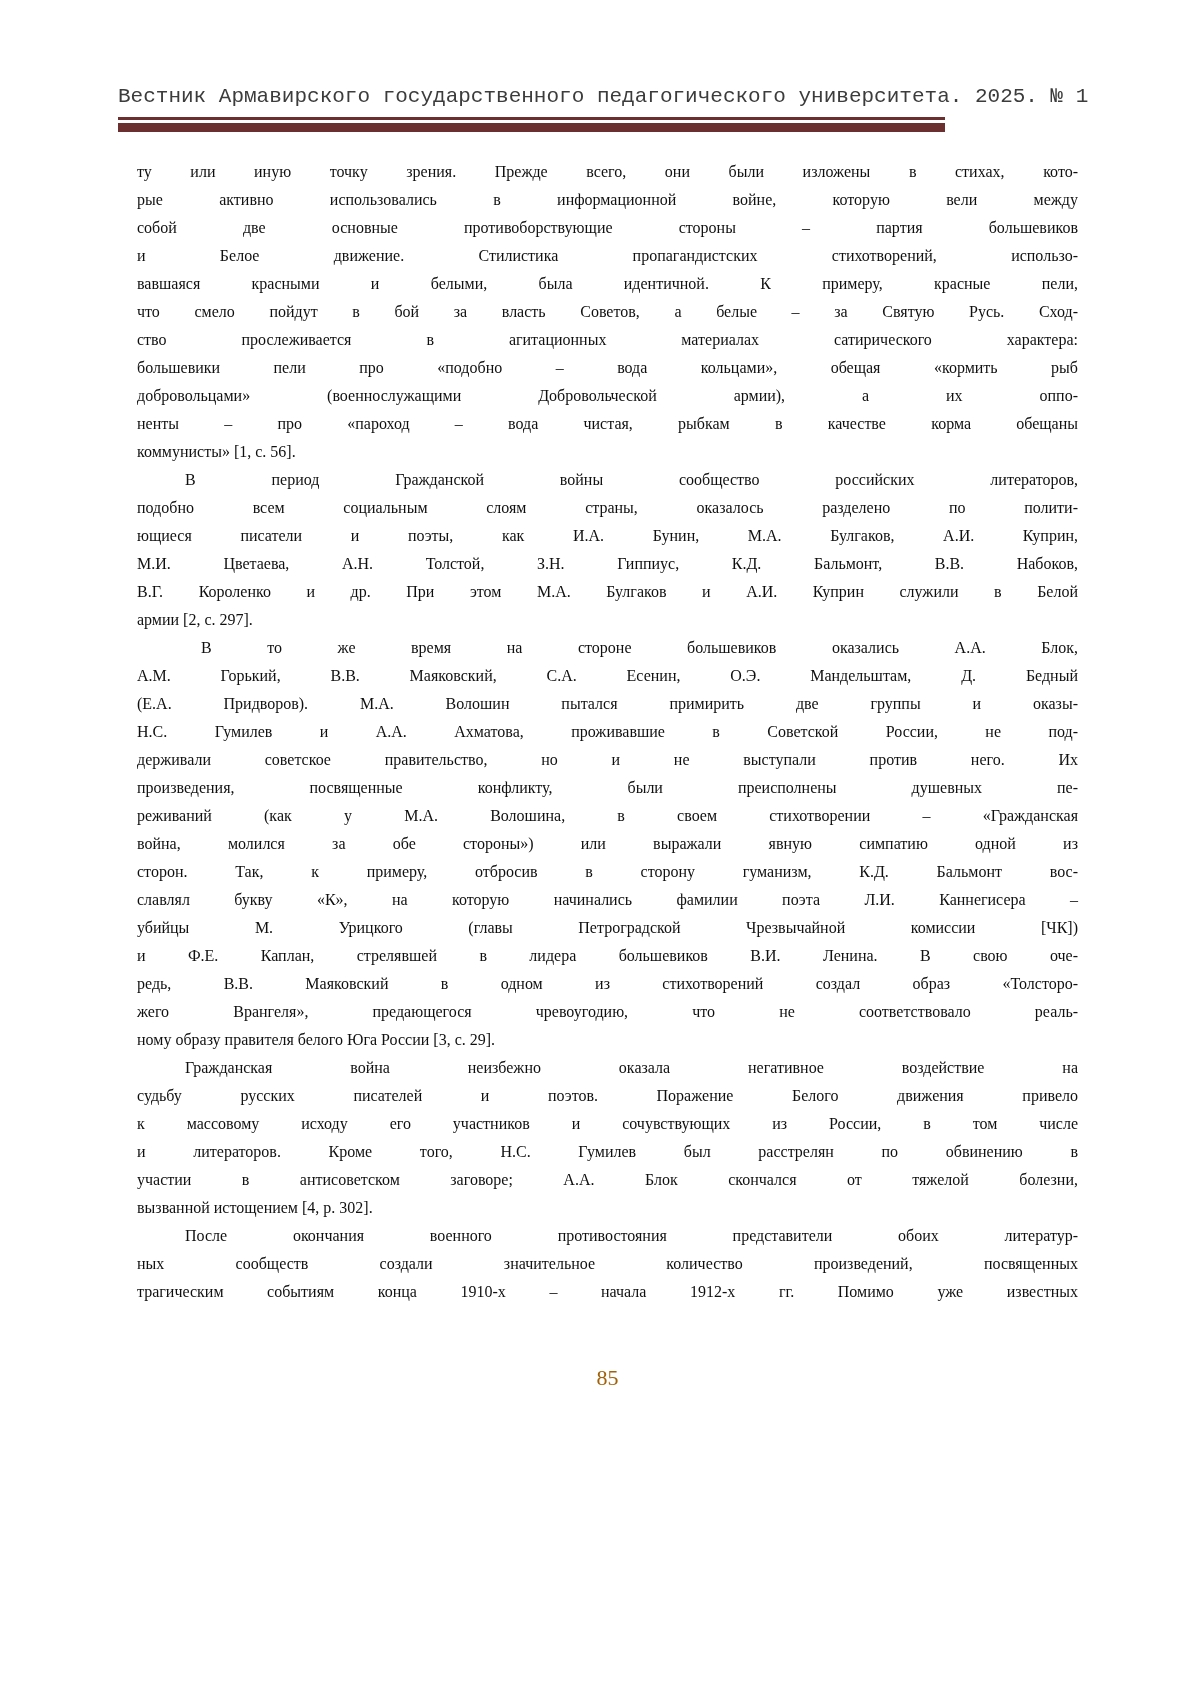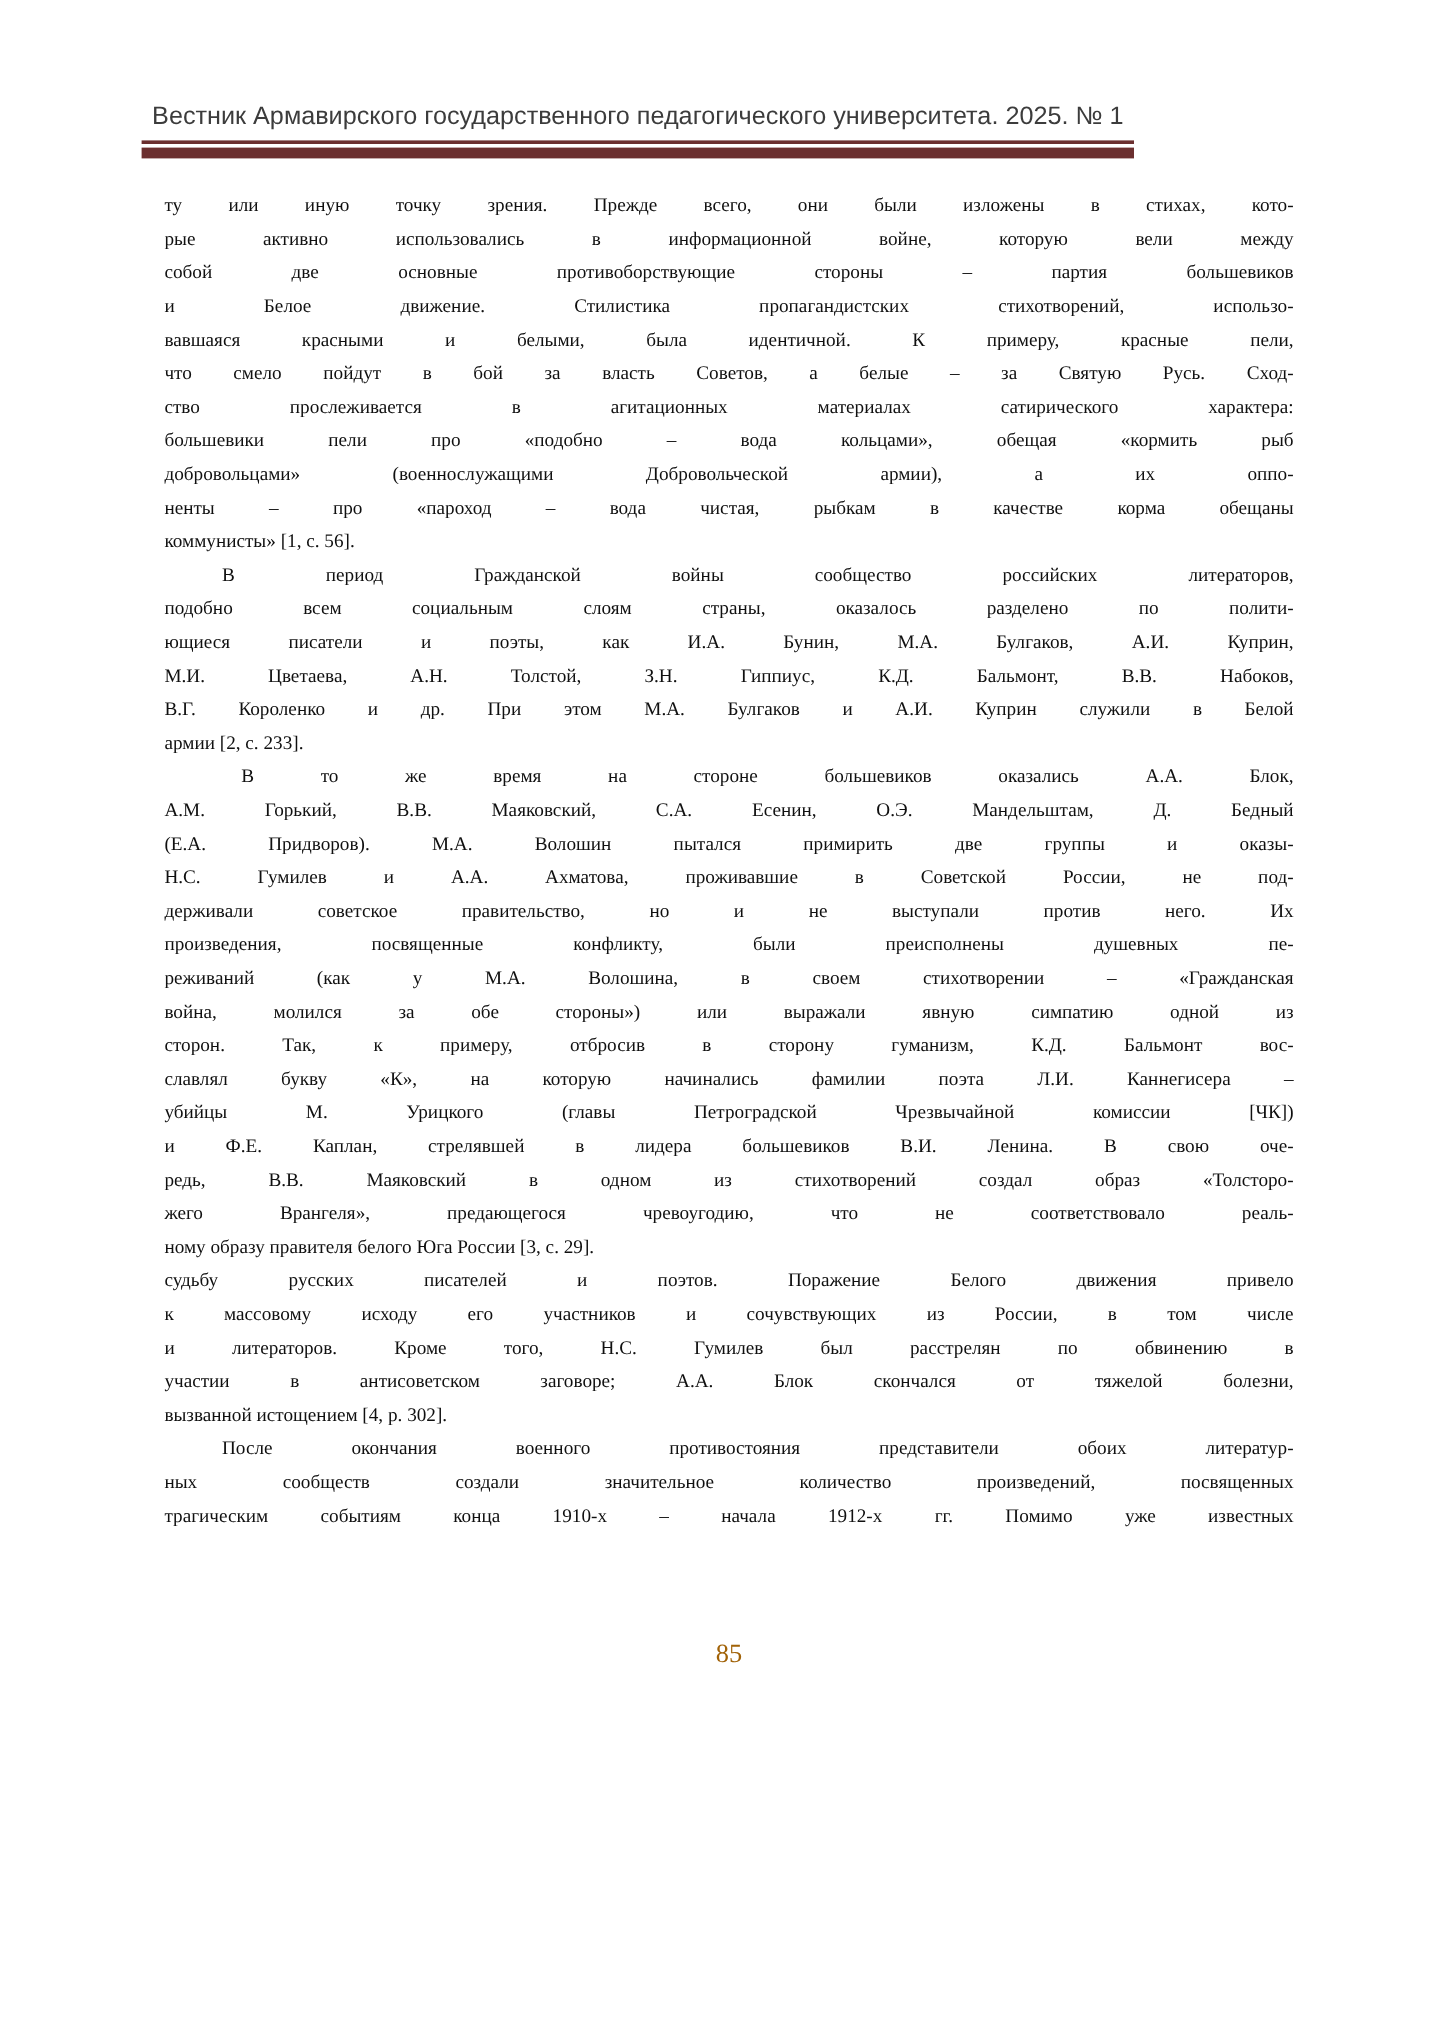--- a/index.html
+++ b/index.html
@@ -11,21 +11,21 @@
     overflow: hidden;
     font-family: "Liberation Serif", serif;
   }
   
   .running-head {
     position: absolute;
     left: 118px;
     top: 84px;
     width: 827px;
     text-align: center;
-    font-family: Liberation Sans, sans-serif;
+    font-family: Liberation Mono, monospace;
     font-size: 21px;
     line-height: 26px;
     color: #3c3c3c;
     white-space: nowrap;
   }
   .header-rule {
     position: absolute;
     left: 118px;
     top: 117px;
     width: 827px;
@@ -95,21 +95,21 @@
       <div class="line">ненты – про «пароход – вода чистая, рыбкам в качестве корма обещаны</div>
       <div class="line last">коммунисты» [1, с. 56].</div>
     </div>
 
     <div class="para">
       <div class="line ind">В период Гражданской войны сообщество российских литераторов,</div>
       <div class="line">подобно всем социальным слоям страны, оказалось разделено по полити-</div>
       <div class="line">ющиеся писатели и поэты, как И.А. Бунин, М.А. Булгаков, А.И. Куприн,</div>
       <div class="line">М.И. Цветаева, А.Н. Толстой, З.Н. Гиппиус, К.Д. Бальмонт, В.В. Набоков,</div>
       <div class="line">В.Г. Короленко и др. При этом М.А. Булгаков и А.И. Куприн служили в Белой</div>
-      <div class="line last">армии [2, с. 233].</div>
+      <div class="line last">армии [2, с. 297].</div>
     </div>
 
     <div class="para">
       <div class="line ind-lg">В то же время на стороне большевиков оказались А.А. Блок,</div>
       <div class="line">А.М. Горький, В.В. Маяковский, С.А. Есенин, О.Э. Мандельштам, Д. Бедный</div>
       <div class="line">(Е.А. Придворов). М.А. Волошин пытался примирить две группы и оказы-</div>
       <div class="line">Н.С. Гумилев и А.А. Ахматова, проживавшие в Советской России, не под-</div>
       <div class="line">держивали советское правительство, но и не выступали против него. Их</div>
       <div class="line">произведения, посвященные конфликту, были преисполнены душевных пе-</div>
       <div class="line">реживаний (как у М.А. Волошина, в своем стихотворении – «Гражданская</div>
@@ -117,20 +117,21 @@
       <div class="line">сторон. Так, к примеру, отбросив в сторону гуманизм, К.Д. Бальмонт вос-</div>
       <div class="line">славлял букву «К», на которую начинались фамилии поэта Л.И. Каннегисера –</div>
       <div class="line">убийцы М. Урицкого (главы Петроградской Чрезвычайной комиссии [ЧК])</div>
       <div class="line">и Ф.Е. Каплан, стрелявшей в лидера большевиков В.И. Ленина. В свою оче-</div>
       <div class="line">редь, В.В. Маяковский в одном из стихотворений создал образ «Толсторо-</div>
       <div class="line">жего Врангеля», предающегося чревоугодию, что не соответствовало реаль-</div>
       <div class="line last">ному образу правителя белого Юга России [3, с. 29].</div>
     </div>
 
     <div class="para">
+      <div class="line ind">Гражданская война неизбежно оказала негативное воздействие на</div>
       <div class="line">судьбу русских писателей и поэтов. Поражение Белого движения привело</div>
       <div class="line">к массовому исходу его участников и сочувствующих из России, в том числе</div>
       <div class="line">и литераторов. Кроме того, Н.С. Гумилев был расстрелян по обвинению в</div>
       <div class="line">участии в антисоветском заговоре; А.А. Блок скончался от тяжелой болезни,</div>
       <div class="line last">вызванной истощением [4, p. 302].</div>
     </div>
 
     <div class="para">
       <div class="line ind">После окончания военного противостояния представители обоих литератур-</div>
       <div class="line">ных сообществ создали значительное количество произведений, посвященных</div>

